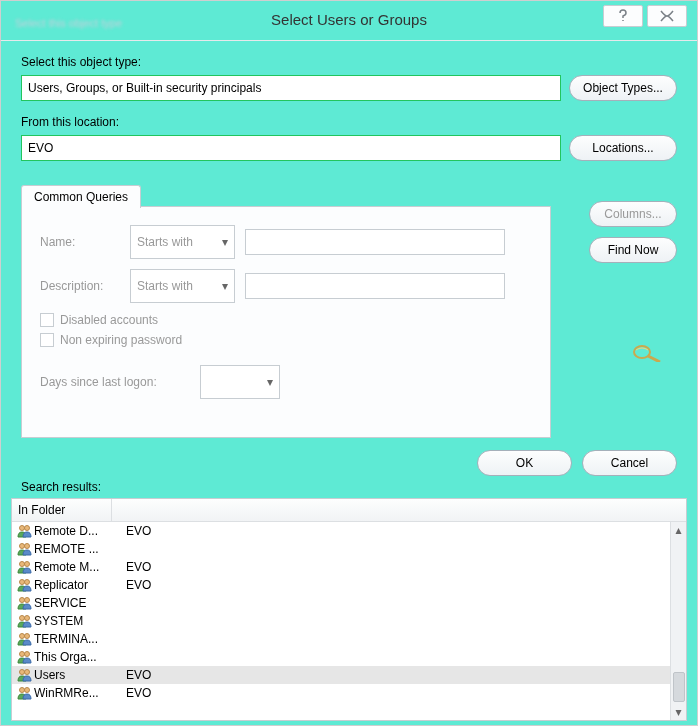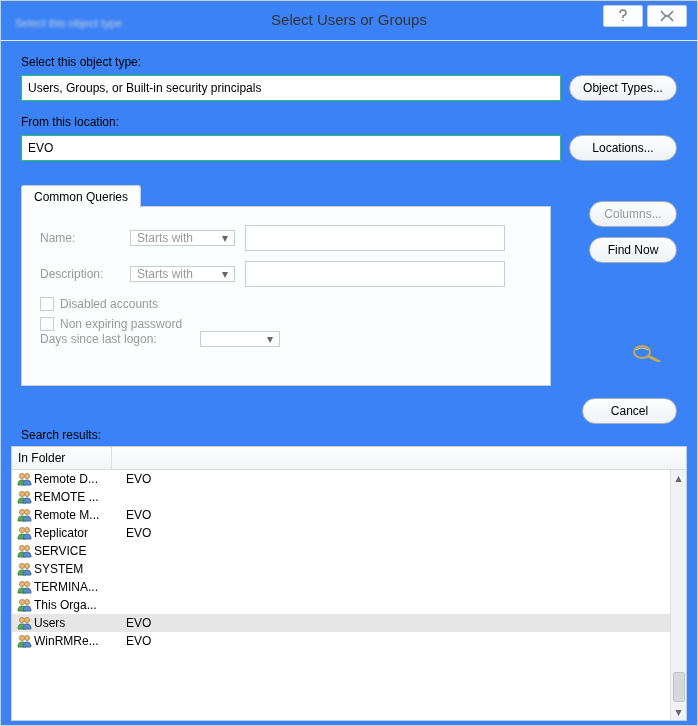--- a/index.html
+++ b/index.html
@@ -1,17 +1,17 @@
 <!DOCTYPE html>
 <html><head>
 <meta charset="utf-8">
 <style>
 * { box-sizing: border-box; margin: 0; padding: 0; font-family: "Segoe UI", Tahoma, sans-serif; font-size: 12px; }
 html, body { width: 698px; height: 726px; background: #fcfdfe; }
-.dialog { width: 698px; height: 726px; display: flex; flex-direction: column; border: 1px solid #cfcfcf; background: #3b82f6; position: relative; }
+.dialog { width: 698px; height: 726px; display: flex; flex-direction: column; border: 1px solid #cfcfcf; background: #5eead4; position: relative; }
 
 .titlebar { height: 40px; position: relative; border-bottom: 1px solid #e6e9eb; }
 .titlebar .blurred { position:absolute; left:14px; top:16px; color:#c5d0db; filter: blur(1.5px); font-size:11px; }
 .titlebar .title { position:absolute; left:0; right:0; top:10px; text-align:center; font-size:15px; color:#333; }
 .winbtn { position:absolute; top:4px; width:40px; height:22px; border:1px solid #c7cdd2; background:#fcfdfe; display:flex; align-items:center; justify-content:center; border-radius:2px; cursor:pointer; }
 .winbtn.help  { right:54px; }
 .winbtn.close { right:10px; }
 .winbtn svg { stroke:#7a8087; stroke-width:1.5; fill:none; }
 
 .content { padding: 14px 20px 0 20px; display:flex; flex-direction:column; gap:6px; }
@@ -21,21 +21,21 @@
 .text-input { flex:1; height:26px; border:1px solid #22c55e; background:#fff; padding:0 6px; font-size:12px; }
 .button { width:108px; height:26px; border:1px solid #a5b0ba; background:linear-gradient(#fdfefe,#eef2f5); border-radius:13px; cursor:pointer; font-size:12px; display:flex; align-items:center; justify-content:center; }
 
 .tabs { margin-top:10px; display:flex; align-items:flex-end; }
 .tab { border:1px solid #c7cdd2; border-bottom:none; padding:4px 12px; background:#fcfdfe; border-radius:3px 3px 0 0; position:relative; top:8px; }
 .tab.active { background:#fcfdfe; }
 .tabpanel { border:1px solid #c7cdd2; padding:18px 18px 28px 18px; background:#fcfdfe; }
 .queries-row { display:flex; align-items:center; gap:10px; margin-bottom:10px; }
 .disabled-text { color:#999; }
 .qlabel { width:80px; }
-.combo { width:105px; height:16px; border:1px solid #c7cdd2; background:#fff; display:flex; align-items:center; justify-content:space-between; padding:0 6px; color:#444; cursor:default; }
+.combo { width:105px; height:34px; border:1px solid #c7cdd2; background:#fff; display:flex; align-items:center; justify-content:space-between; padding:0 6px; color:#444; cursor:default; }
 .combo .chev { color:#666; pointer-events:none; }
 .combo.disabled { color:#999; }
 .combo.days { width:80px; }
 .small-input { width:260px; height:26px; border:1px solid #c7cdd2; background:#fff; }
 .checkbox-row { display:flex; align-items:center; gap:6px; margin-top:6px; }
 .cb { width:14px; height:14px; border:1px solid #c7cdd2; background:#fff; }
 
 .right-col { position:absolute; right:20px; top:200px; display:flex; flex-direction:column; gap:10px; }
 .right-col .button { width:88px; }
 .button.disabled { color:#999; }
@@ -118,21 +118,21 @@
         <input class="small-input" value="" style="">
       </div>
       <div class="checkbox-row">
         <div class="cb"></div>
         <span class="disabled-text">Disabled accounts</span>
       </div>
       <div class="checkbox-row">
         <div class="cb"></div>
         <span class="disabled-text">Non expiring password</span>
       </div>
-      <div class="queries-row" style="">
+      <div class="queries-row" style="margin-top:18px">
         <div class="disabled-text" style="width:150px">Days since last logon:</div>
         <div class="combo disabled days">
             <span></span>
             <span class="chev">▾</span>
           </div>
       </div>
     </div>
 
   </div>
 
@@ -142,20 +142,21 @@
   </div>
   <div class="search-icon">
     <svg width="38" height="20" viewBox="0 0 38 20">
         <ellipse cx="12" cy="10" rx="8" ry="6" fill="none" stroke="#caa94e" stroke-width="2"></ellipse>
         <path d="M18 14 L30 20" stroke="#caa94e" stroke-width="3"></path>
         <path d="M6 8 Q12 4 18 8" stroke="#f2d57a" stroke-width="1" fill="none"></path>
       </svg>
   </div>
 
   <div class="okrow">
+    <div class="button">OK</div>
     <div class="button">Cancel</div>
   </div>
 
   <div class="results-label">Search results:</div>
 
   <div class="results">
     <div class="headers">
       <div class="col-folder">In Folder</div>
       <div class="spacer"></div>
     </div>

